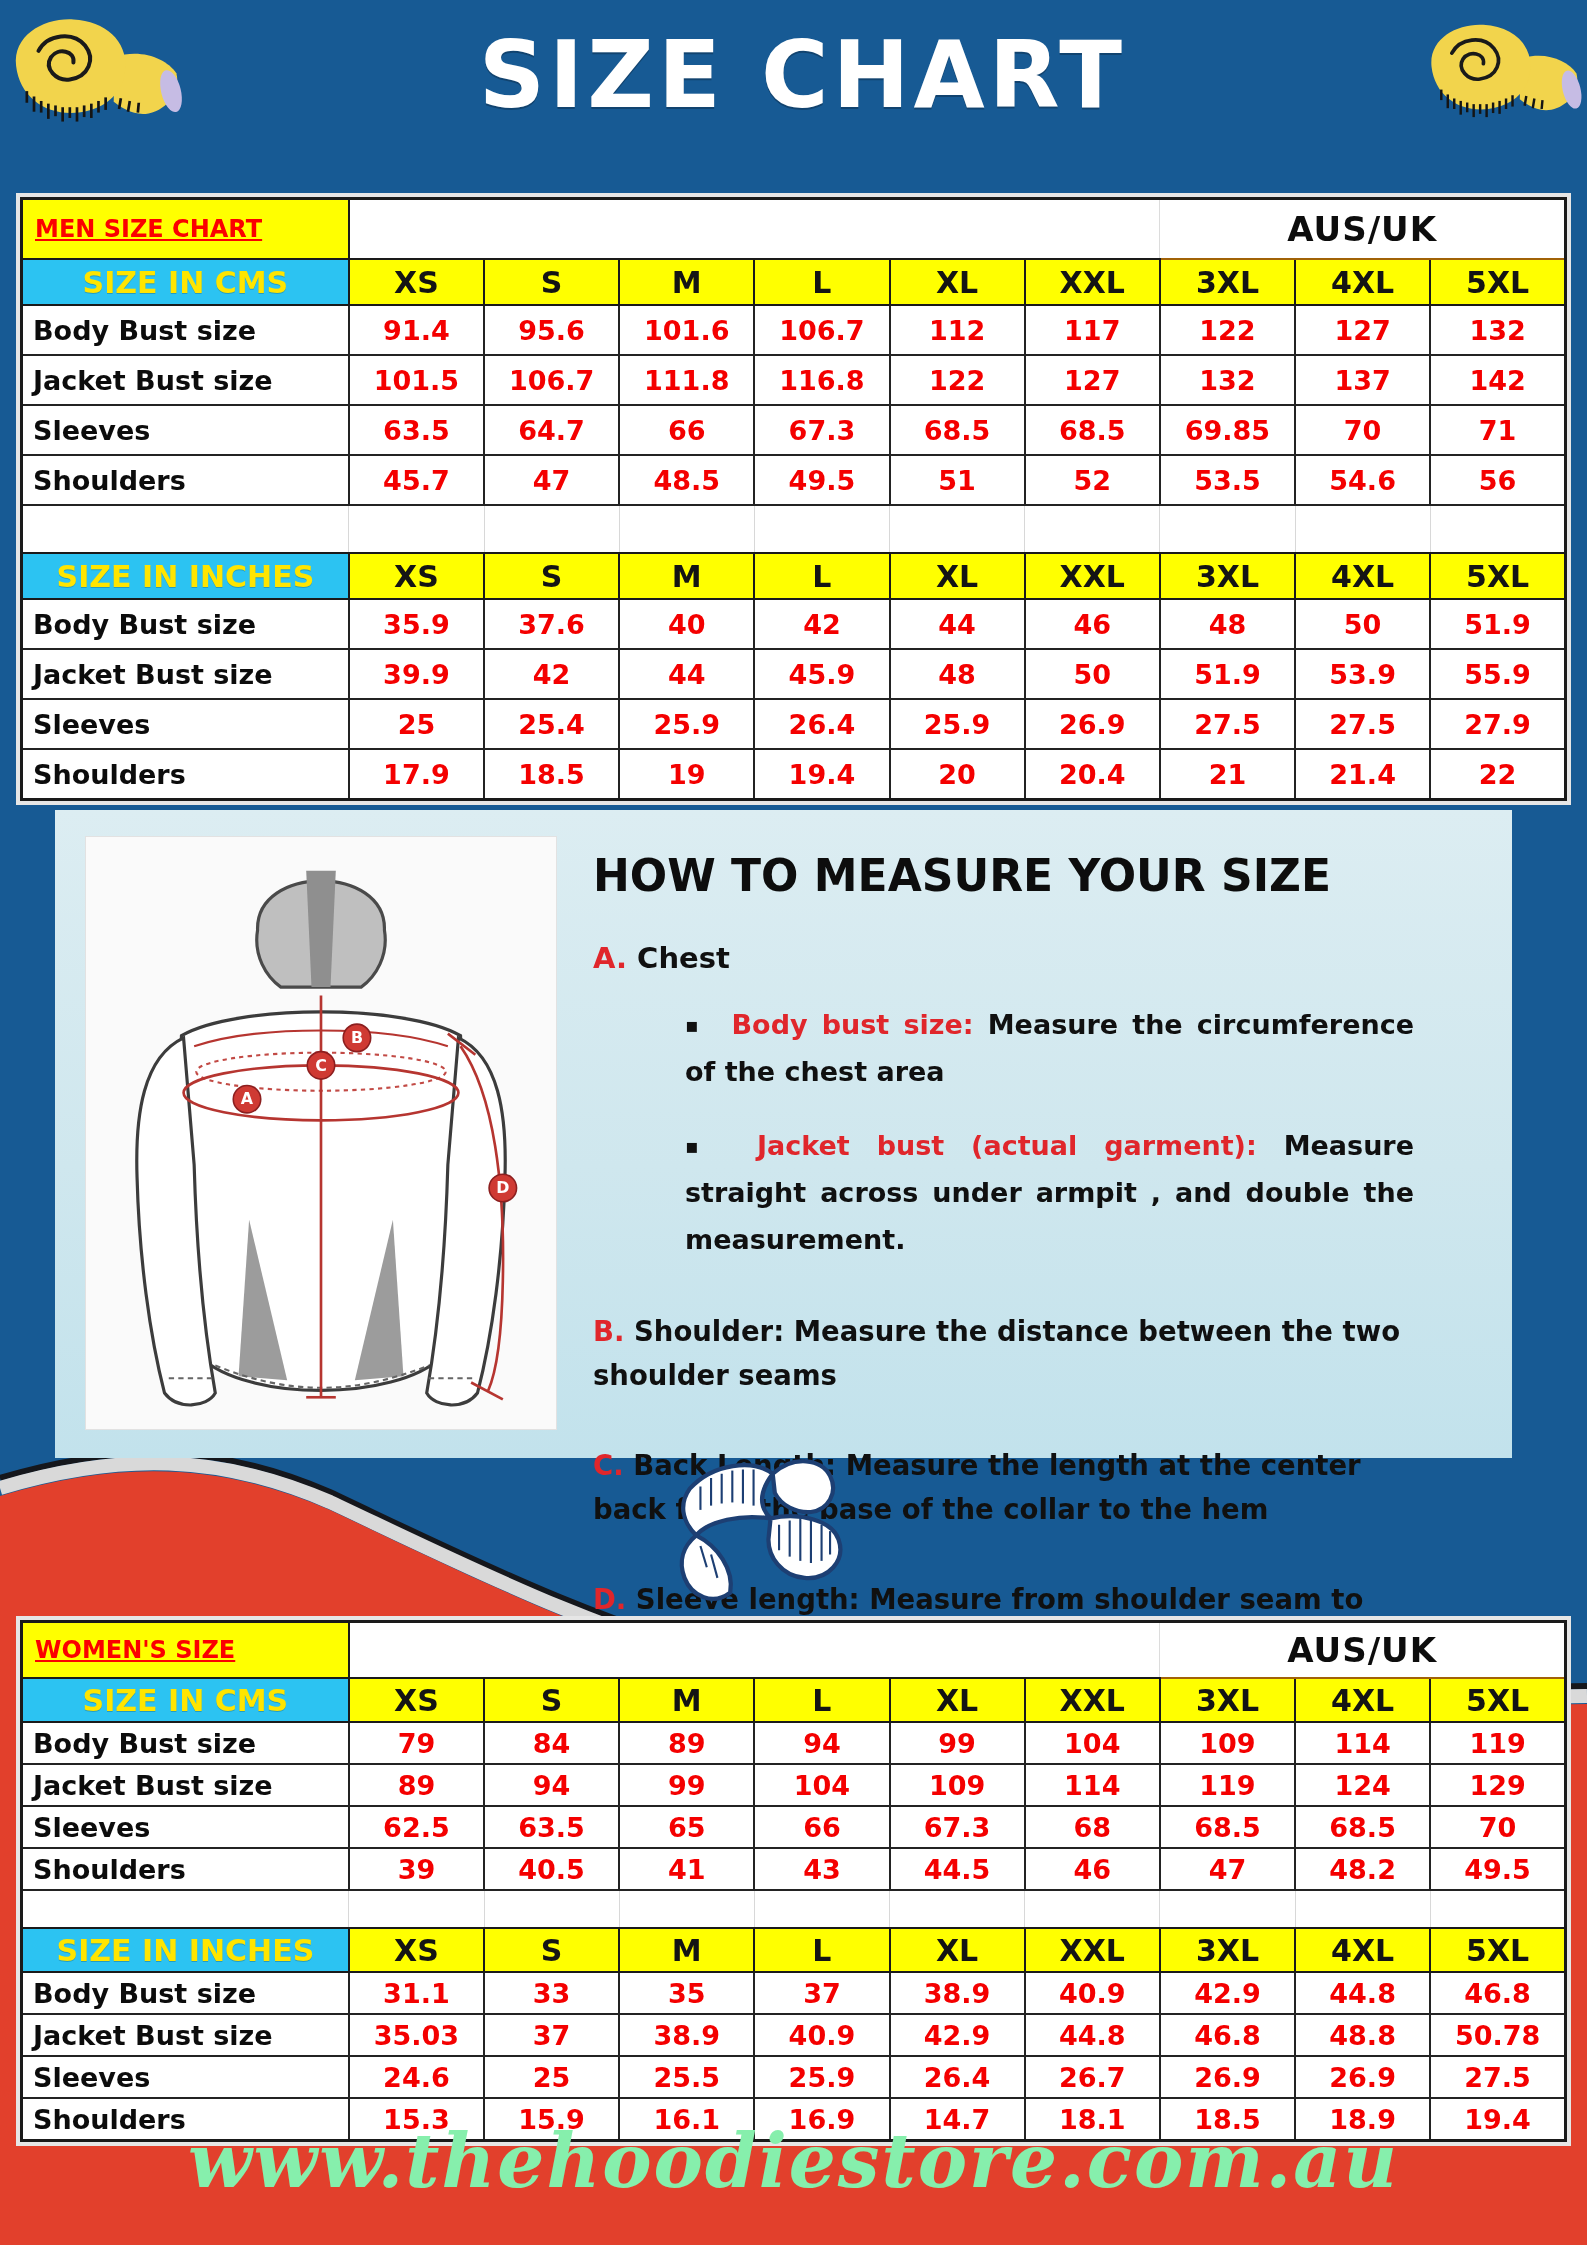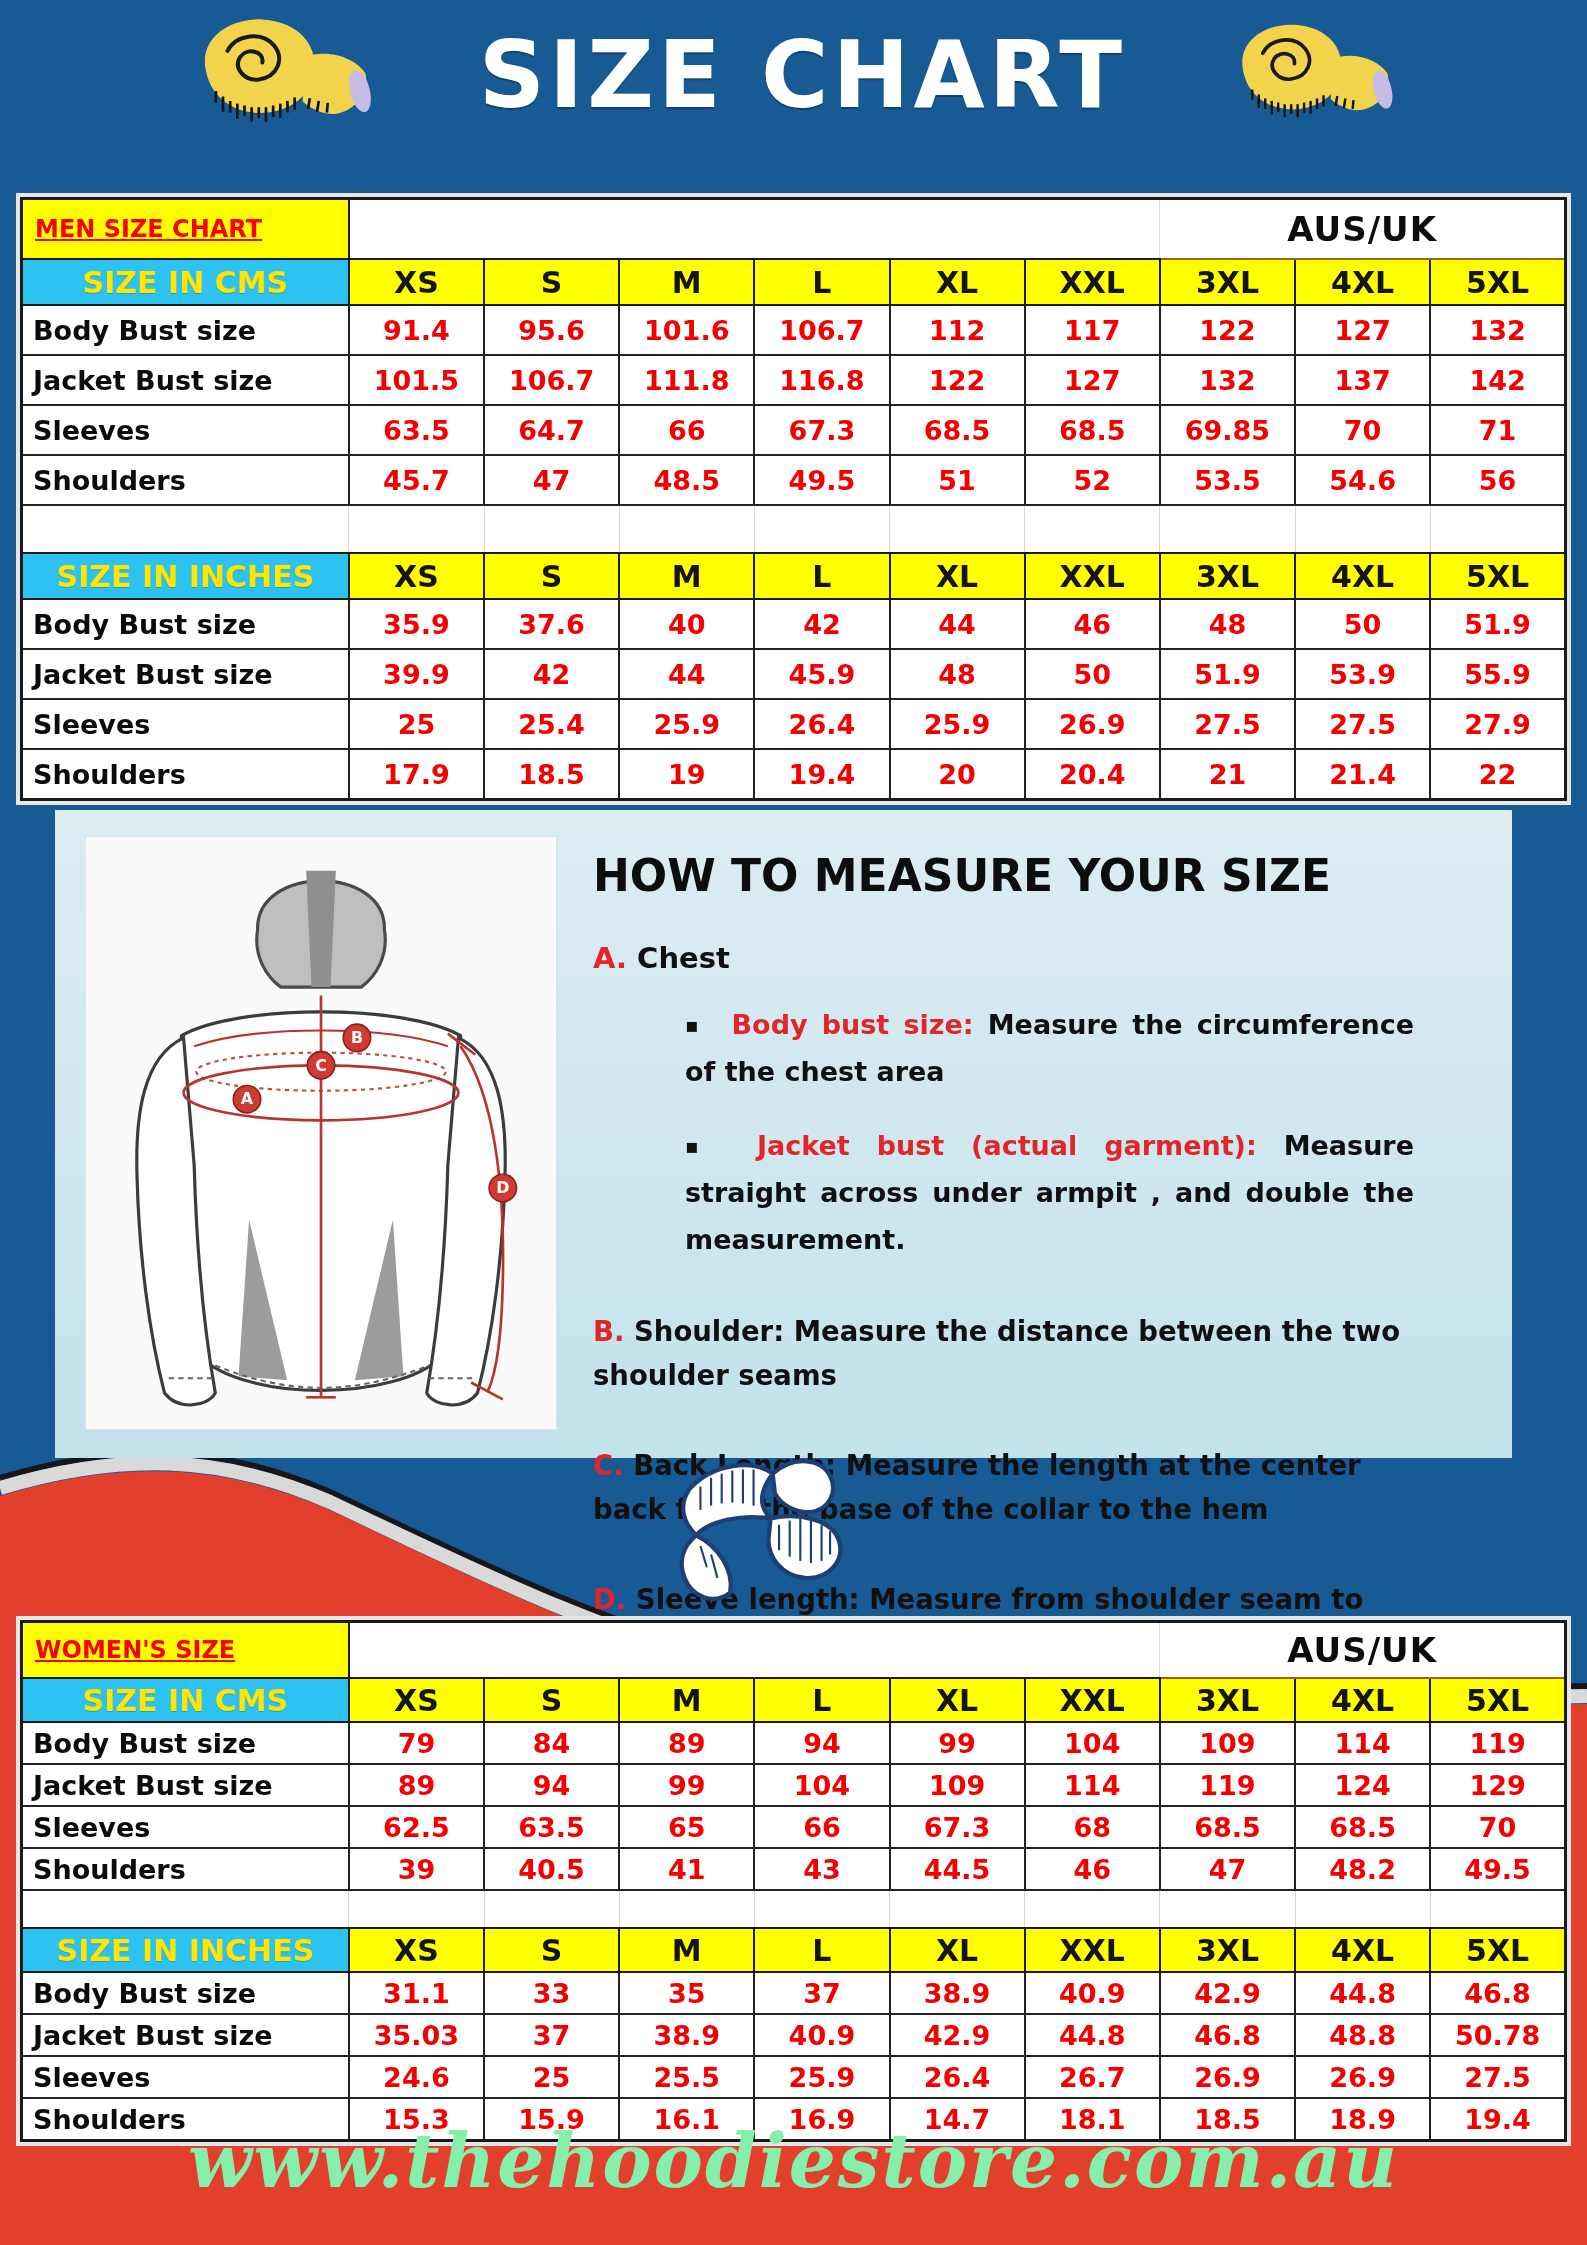--- a/index.html
+++ b/index.html
@@ -1,21 +1,21 @@
 <!DOCTYPE html>
 <html><head>
 <meta charset="utf-8">
 <style>
   html,body{margin:0;padding:0;background:#0e3f6e;}
   .page{position:relative;width:1587px;height:2245px;background:#175a94;overflow:hidden;
         font-family:"DejaVu Sans","Liberation Sans",sans-serif;}
 
   
   .header{position:absolute;top:0;left:0;right:0;height:150px;display:flex;
-          align-items:center;justify-content:center;gap:102px;z-index:5;}
+          align-items:center;justify-content:space-between;gap:102px;z-index:5;}
   .page-title{color:#ffffff;font-size:92px;font-weight:800;letter-spacing:4px;
               text-shadow:0 2px 0 rgba(0,0,0,.25);}
   .tape-icon{flex:0 0 auto;}
 
   
   .table-wrap{position:absolute;left:20px;right:20px;z-index:4;}
   .men-wrap{top:197px;}
   .women-wrap{top:1620px;}
   table.size-table{width:100%;border-collapse:collapse;table-layout:fixed;background:#ffffff;
                    border:3px solid #1a1a1a;box-shadow:0 0 0 4px #e6e6e6;}

